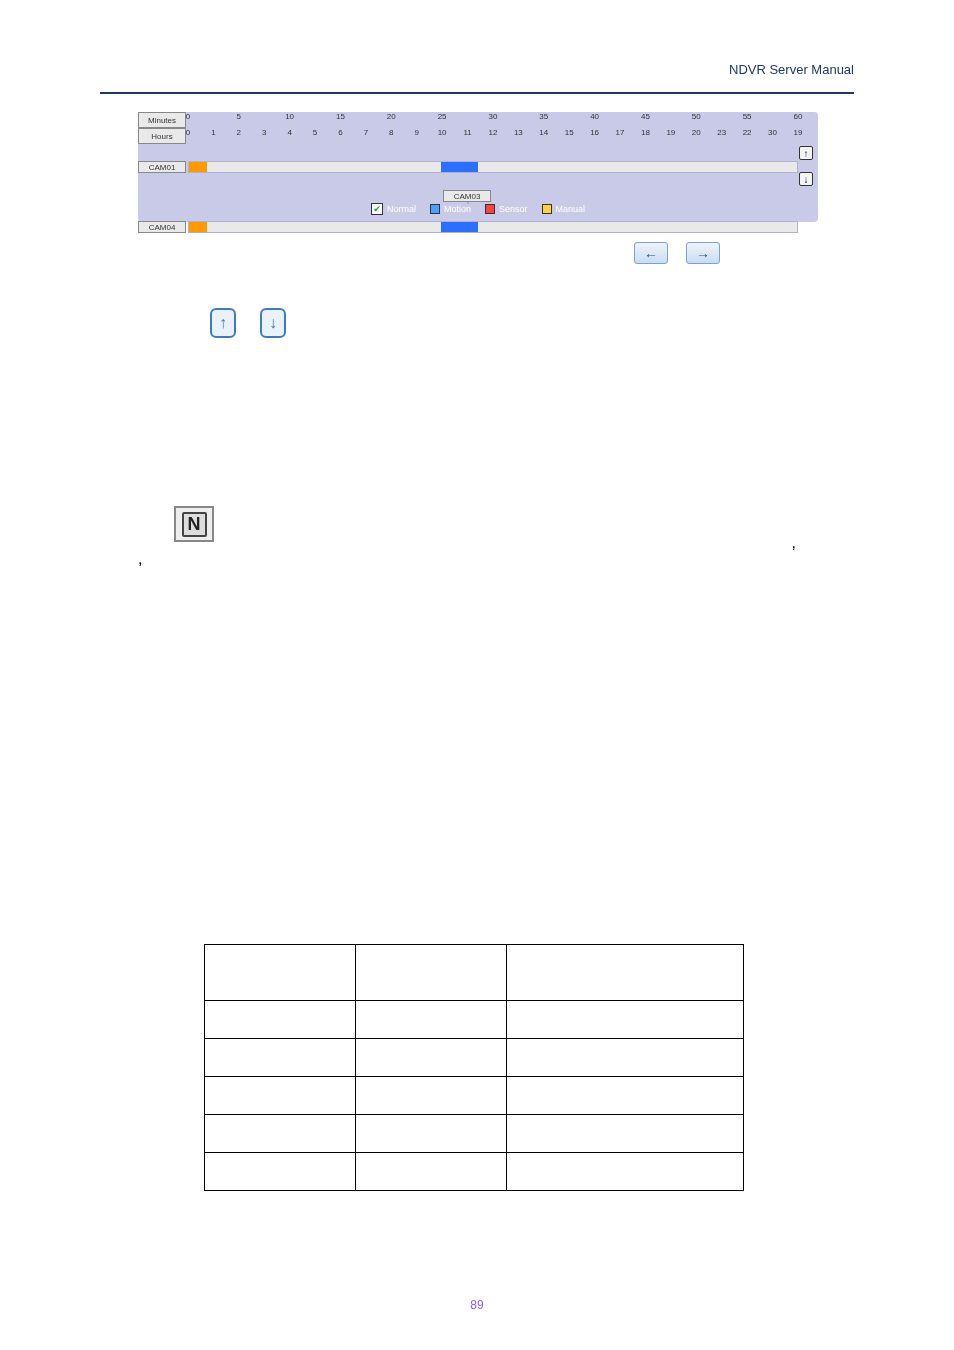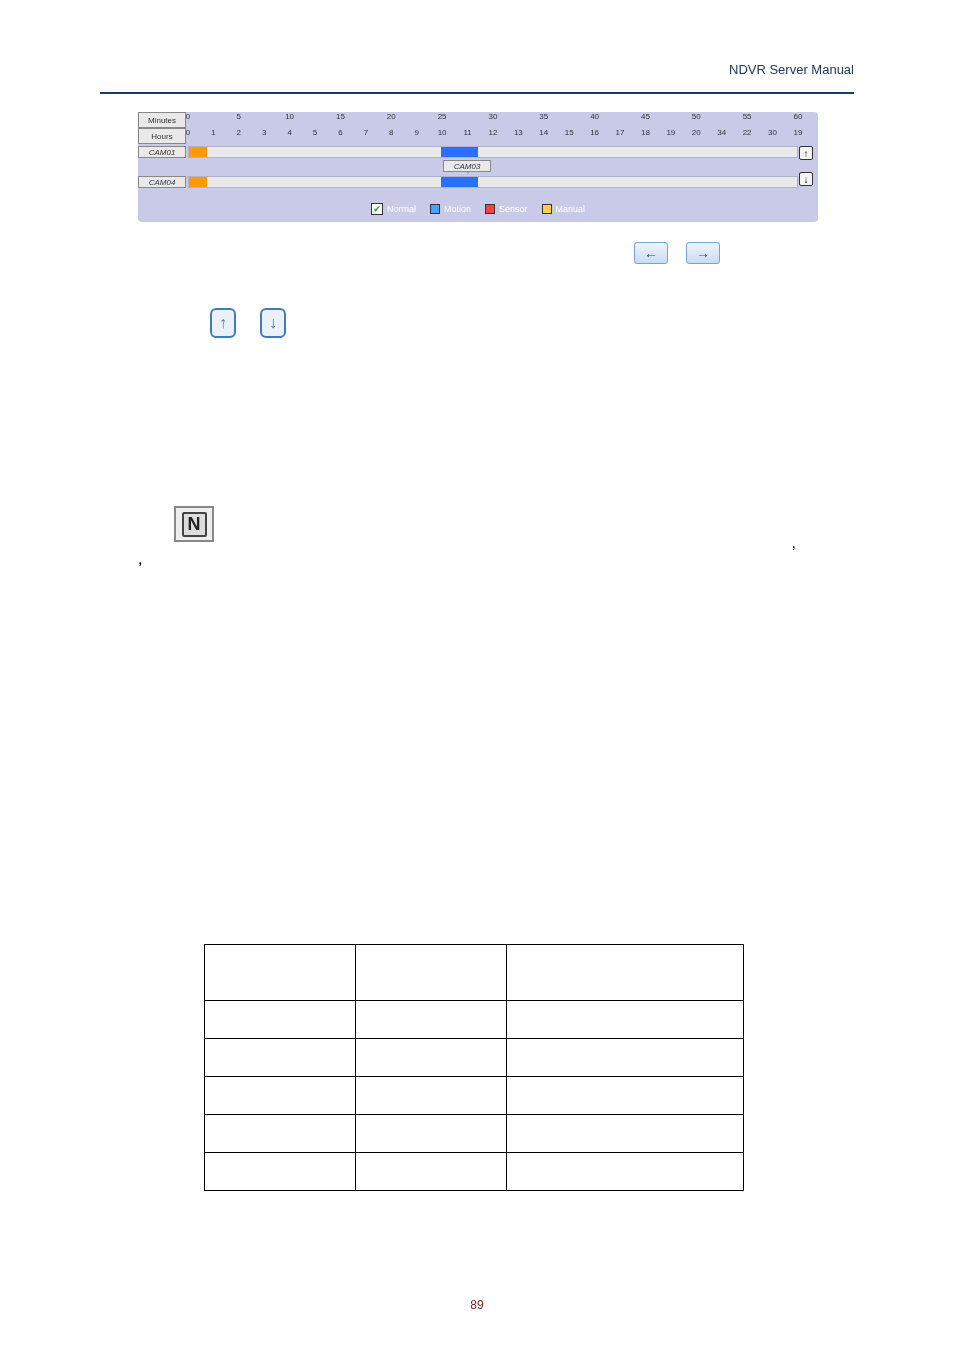--- a/index.html
+++ b/index.html
@@ -5,21 +5,21 @@
   * { box-sizing: border-box; margin: 0; padding: 0; }
   html, body { width: 954px; height: 1350px; background: #fff; font-family: Verdana, Arial, sans-serif; color: #000; }
   .page { position: relative; width: 954px; height: 1350px; padding: 60px 100px 40px 100px; }
   .header-bar { position: absolute; top: 62px; right: 100px; font-size: 13px; color: #1f3864; }
   .hr { position: absolute; top: 92px; left: 100px; right: 100px; border-top: 2px solid #1f3864; }
   .panel { position: absolute; top: 112px; left: 138px; width: 680px; height: 110px; background: #c9c9e8; border-radius: 4px; }
   .ruler-row { display: flex; align-items: center; height: 16px; }
   .row-label-cell { width: 48px; height: 16px; display: flex; align-items: center; justify-content: center; background: #e9e9e9; border: 1px solid #888; font-size: 8px; color: #333; margin-right: 2px; }
   .ruler { position: relative; flex: 1; height: 16px; }
   .ruler-tick-label { position: absolute; top: 0; font-size: 8px; color: #333; transform: translateX(-50%); }
-  .cam-row { display: flex; align-items: center; height: 14px; margin-top: 1px; font-style: italic; }
+  .cam-row { display: flex; align-items: center; height: 14px; margin-top: 16px; }
   .cam-label { width: 48px; height: 12px; background: #e9e9e9; border: 1px solid #888; display: flex; align-items: center; justify-content: center; font-size: 8px; color: #333; margin-right: 2px; }
   .cam-track { position: relative; flex: 1; height: 12px; background: #e9e9e9; border: 1px solid #b0b0d0; }
   .seg { position: absolute; top: 0; bottom: 0; }
   .seg.orange { background: #ff9900; }
   .seg.blue { background: #2a6fff; }
   .side-arrows { position: absolute; right: 3px; top: 34px; width: 16px; display: flex; flex-direction: column; gap: 12px; }
   .mini-arrow { width: 14px; height: 14px; background: #f4f4f4; border: 1px solid #333; border-radius: 2px; display: flex; align-items: center; justify-content: center; font-size: 10px; }
   .legend-bar { position: absolute; bottom: 4px; left: 0; right: 0; height: 18px; display: flex; align-items: center; justify-content: center; gap: 14px; font-size: 9px; color: #fff; background: transparent; }
   .legend-item { display: flex; align-items: center; gap: 4px; }
   .swatch { width: 10px; height: 10px; border: 1px solid #333; display: inline-block; }
@@ -34,21 +34,21 @@
   .heading { position: absolute; top: 414px; left: 138px; font-size: 28px; font-weight: bold; font-family: Verdana, Arial, sans-serif; }
   .thumb { position: absolute; top: 506px; left: 174px; width: 40px; height: 36px; border: 2px solid #888; background: #eee; display: flex; align-items: center; justify-content: center; }
   .thumb-inner { font-size: 18px; font-weight: bold; color: #222; border: 2px solid #444; padding: 0 4px; background: #ddd; border-radius: 2px; }
   .table-wrap { position: absolute; top: 944px; left: 204px; width: 540px; }
   table { border-collapse: collapse; width: 100%; }
   td { border: 1px solid #000; padding: 6px 8px; font-size: 11px; vertical-align: top; height: 38px; }
   thead td { height: 56px; }
   .col1 { width: 28%; }
   .col2 { width: 28%; }
   .col3 { width: 44%; }
-  .page-num { position: absolute; bottom: 38px; left: 0; right: 0; text-align: center; font-size: 12px; color: #7f1d1d; }
+  .page-num { position: absolute; bottom: 38px; left: 0; right: 0; text-align: center; font-size: 12px; color: #8b5cf6; }
   .comma1 { position: absolute; top: 550px; left: 138px; font-size: 16px; }
   .comma2 { position: absolute; top: 534px; right: 158px; font-size: 16px; }
 </style>
 </head>
 <body>
 
 <div class="page">
   <div class="header-bar">NDVR Server Manual</div>
   <div class="hr"></div>
 
@@ -88,21 +88,21 @@
         <span class="ruler-tick-label" style="left:45.83%">11</span>
         <span class="ruler-tick-label" style="left:50%">12</span>
         <span class="ruler-tick-label" style="left:54.16%">13</span>
         <span class="ruler-tick-label" style="left:58.33%">14</span>
         <span class="ruler-tick-label" style="left:62.5%">15</span>
         <span class="ruler-tick-label" style="left:66.66%">16</span>
         <span class="ruler-tick-label" style="left:70.83%">17</span>
         <span class="ruler-tick-label" style="left:75%">18</span>
         <span class="ruler-tick-label" style="left:79.16%">19</span>
         <span class="ruler-tick-label" style="left:83.33%">20</span>
-        <span class="ruler-tick-label" style="left:87.5%">34</span>
+        <span class="ruler-tick-label" style="left:87.5%">23</span>
         <span class="ruler-tick-label" style="left:91.66%">22</span>
         <span class="ruler-tick-label" style="left:95.83%">30</span>
         <span class="ruler-tick-label" style="left:100%">19</span>
       </div>
     </div>
 
     <div class="cam-row" style="padding-right:20px;">
       <div class="cam-label">CAM01</div>
       <div class="cam-track">
         <div class="seg orange" style="left:0;width:3%"></div>

